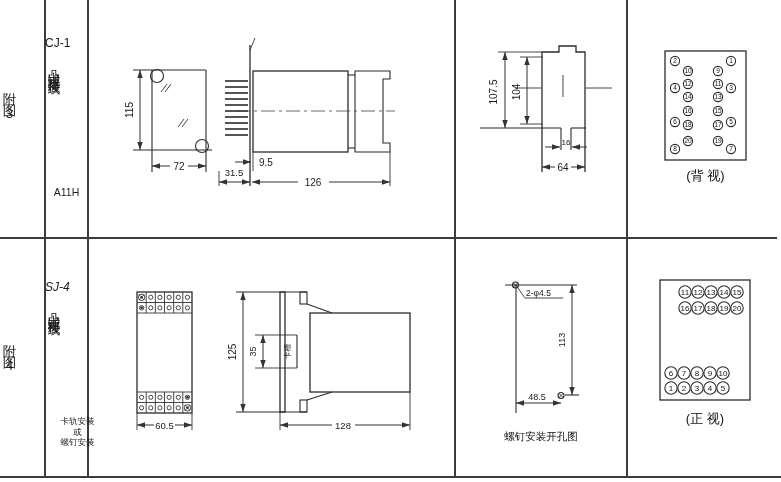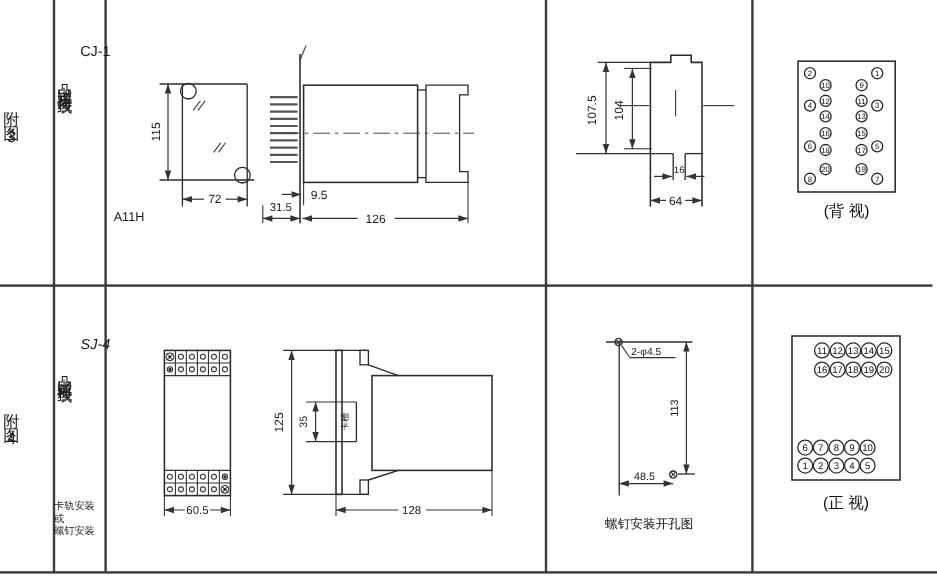--- a/index.html
+++ b/index.html
@@ -12,40 +12,40 @@
   .ln2{stroke:#2b2b2b;stroke-width:1.3;fill:none;}
   .thin{stroke:#333;stroke-width:0.9;fill:none;}
   .dim{stroke:#333;stroke-width:1;fill:none;}
   .pinline{stroke:#555;stroke-width:1.8;fill:none;}
   .center{stroke:#444;stroke-width:0.8;fill:none;stroke-dasharray:14 4 3 4;}
   text{fill:#111;font-family:"Liberation Sans","DejaVu Sans",sans-serif;}
   .dim-t{fill:#1a1a1a;}
   .pin-t{fill:#111;}
   .vtext{writing-mode:vertical-lr;text-orientation:upright;}
   .figlabel{position:absolute;left:0;width:45px;display:flex;justify-content:center;font-size:13.5px;letter-spacing:12px;}
-  .modeltxt{position:absolute;left:45px;width:31px;text-align:center;font-size:12px;padding-left:19px;}
+  .modeltxt{position:absolute;left:45px;width:31px;text-align:left;font-size:12px;}
   .mounttype{position:absolute;left:45px;width:43px;display:flex;justify-content:center;font-size:12.5px;letter-spacing:2px;}
   .codetxt{position:absolute;left:45px;width:43px;text-align:center;font-size:10.5px;}
-  .notes{position:absolute;left:45px;width:43px;font-size:8.5px;line-height:10.5px;}
+  .notes{position:absolute;left:56px;width:43px;text-align:center;font-size:8.5px;line-height:10.5px;}
   .caption{font-size:13px;}
 </style>
 </head>
 <body>
 
 <div class="vline" style="left:44px;"></div>
 <div class="vline" style="left:87px;"></div>
 <div class="vline" style="left:454px;"></div>
 <div class="vline" style="left:626px;"></div>
 <div class="hline" style="top:237px;width:777px;"></div>
 <div class="hline" style="top:476px;width:781px;height:2px;"></div>
 
 <div class="figlabel vtext" style="top:82px;">附图3</div>
 <div class="modeltxt" style="top:36px;">CJ-1</div>
 <div class="mounttype vtext" style="top:60px;">凸出式板后接线</div>
-<div class="codetxt" style="top:175px;padding-left:41px;">A11H</div>
+<div class="codetxt" style="top:186px;">A11H</div>
 
 <div class="figlabel vtext" style="top:334px;">附图4</div>
 <div class="modeltxt" style="top:280px;font-style:italic;">SJ-4</div>
 <div class="mounttype vtext" style="top:303px;">凸出式前接线</div>
 <div class="notes" style="top:416px;">
   <div>卡轨安装</div>
   <div>或</div>
   <div>螺钉安装</div>
 </div>
 

